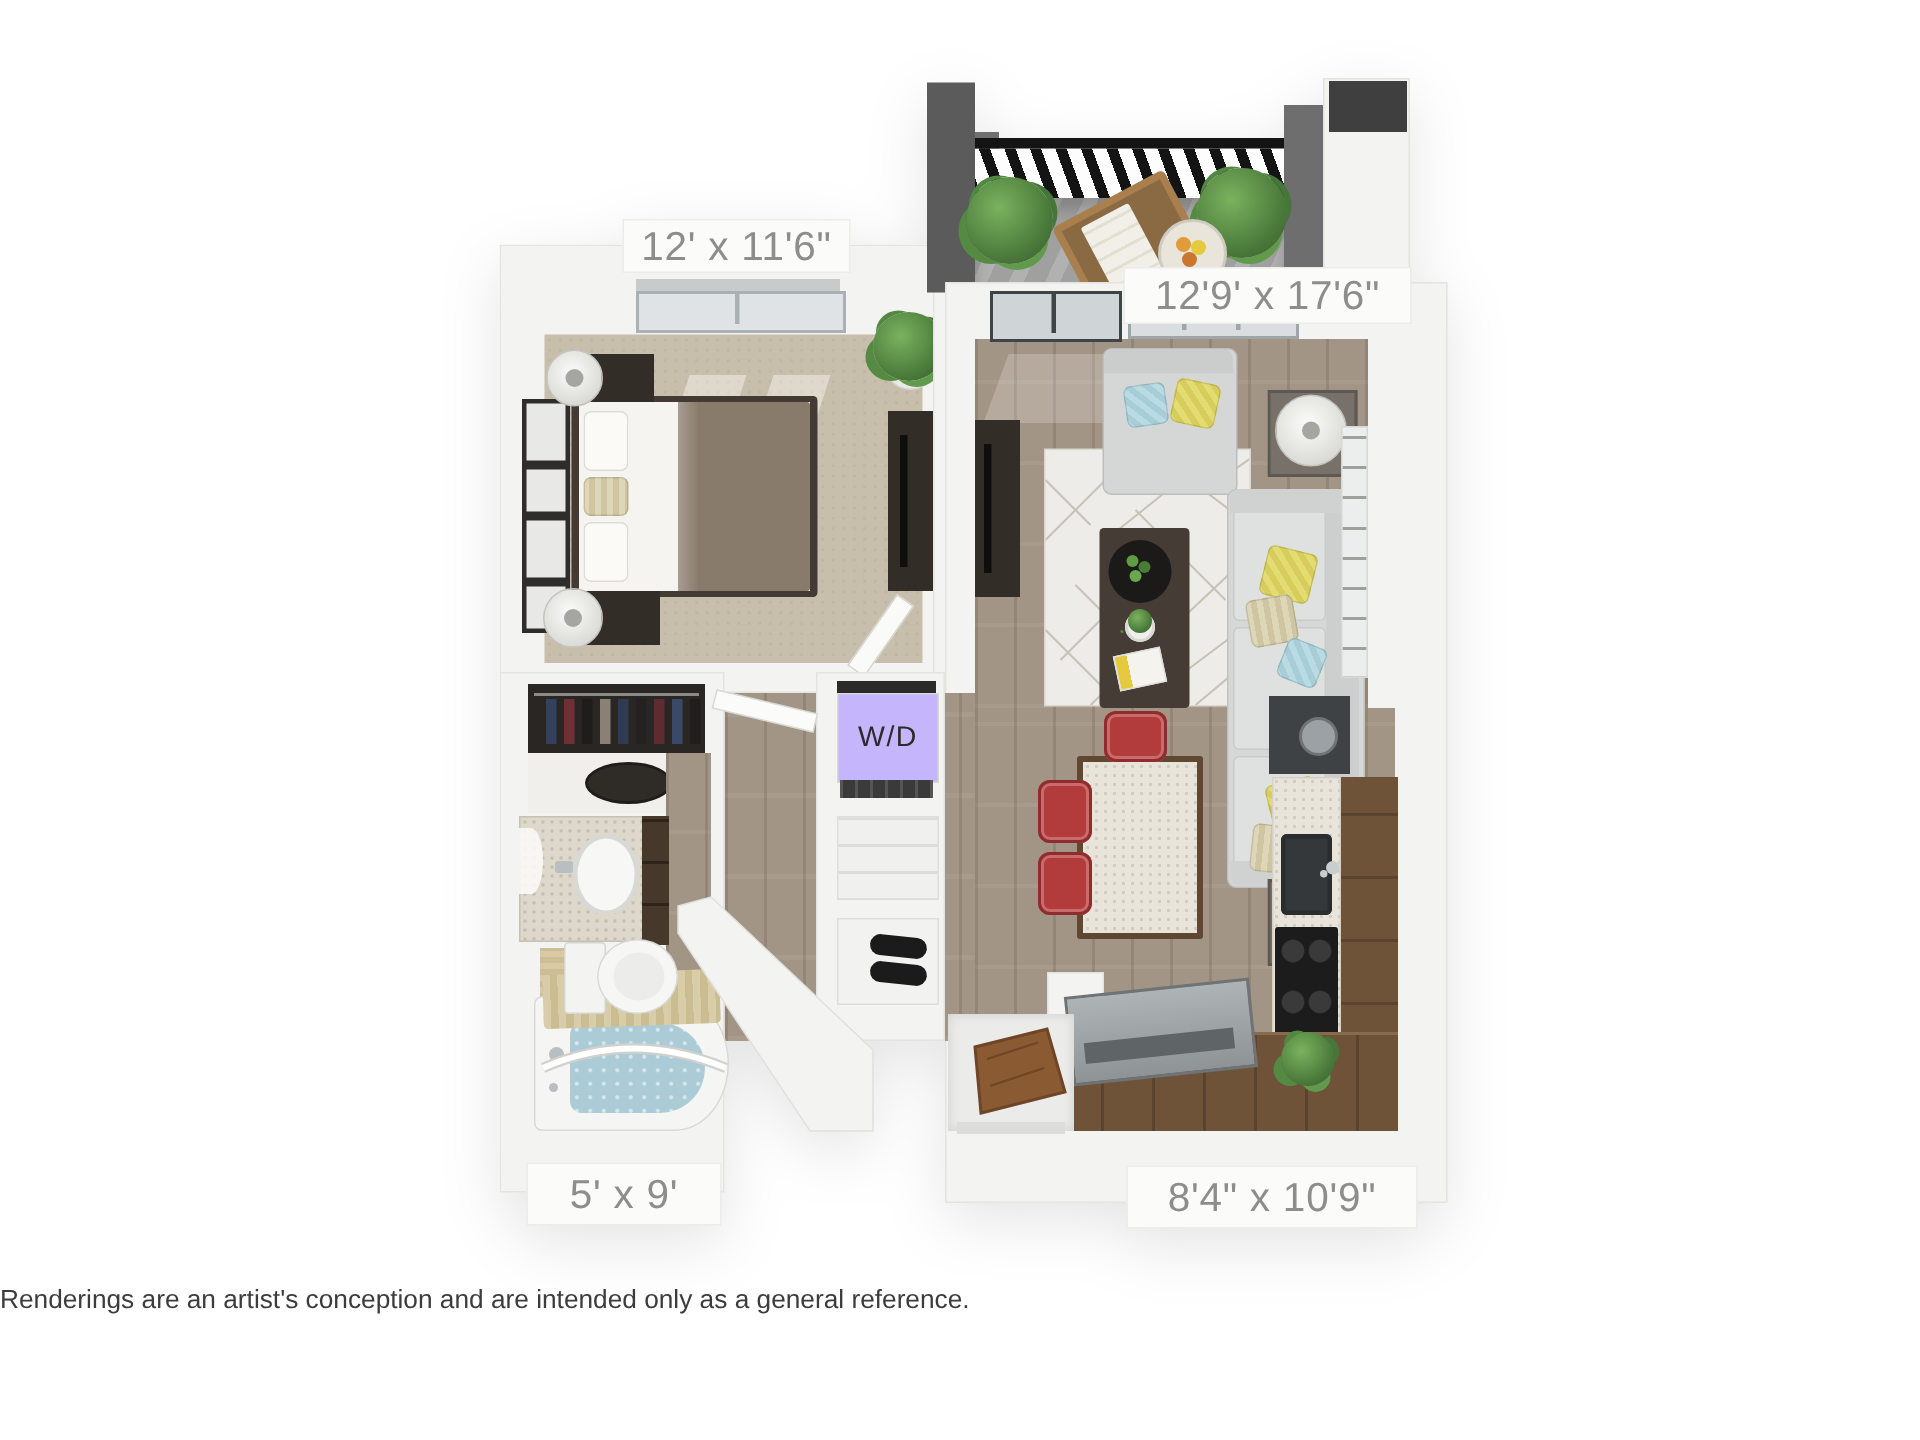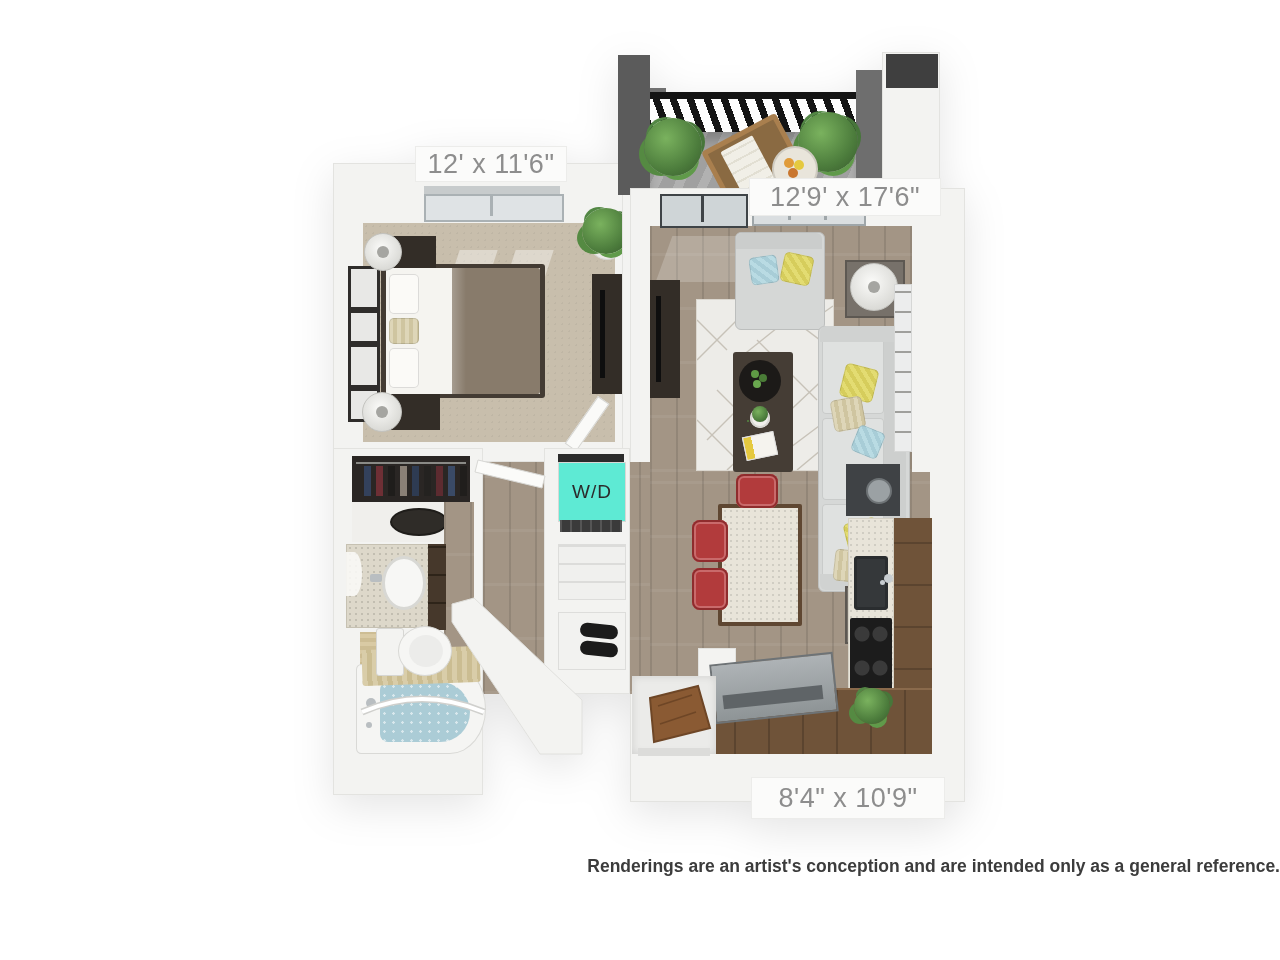--- a/index.html
+++ b/index.html
@@ -23,22 +23,22 @@
   .pb{background:repeating-linear-gradient(45deg,#b9dbe3 0 4px,#a8cdd7 4px 8px);}
   .pt{background:repeating-linear-gradient(90deg,#ded6b8 0 4px,#cfc5a0 4px 8px);}
   .lamp{border-radius:50%;background:radial-gradient(circle at 45% 40%,#fbfbf9,#d9d9d5 75%);border:1px solid #c3c3bf;}
   .lamp:after{content:"";position:absolute;left:50%;top:50%;width:12px;height:12px;margin:-6px 0 0 -6px;border-radius:50%;background:#a5a5a1;}
   .plant{border-radius:50%;background:radial-gradient(circle at 38% 35%,#7ab25e,#4c7c3c 62%,#37592c);}
   .plant:before{content:"";position:absolute;inset:0;border-radius:50%;
      box-shadow:-12px 7px 0 -7px #558a42,11px -5px 0 -8px #47763a,5px 12px 0 -8px #609a4a,-7px -10px 0 -9px #528744;}
   .stool{background:#b23b3c;border-radius:8px;box-shadow:inset 0 0 0 2px #8f2c2d,inset 0 0 0 4px #c96a6b;}
   .sofa-cushion{background:#dfe1e0;border-radius:4px;box-shadow:inset 0 0 0 1px #c9cbca;}
   .label-wd{display:flex;align-items:center;justify-content:center;color:#2b2b2b;font-size:19px;letter-spacing:1px;}
-  #disclaimer{position:absolute;left:0;top:852px;width:1280px;text-align:right;color:#3c3c3c;
-      font-size:17.5px;line-height:29px;font-weight:bold;}
+  #disclaimer{position:absolute;left:0;top:852px;width:1280px;text-align:left;color:#3c3c3c;
+      font-size:17.5px;line-height:29px;}
   svg{display:block;}
 </style>
 </head>
 <body>
 
 <div id="canvas">
  <div id="plan">
 
   <div class="a wall" style="left:333px;top:163px;width:315px;height:299px;"></div>
   <div class="a carpet" style="left:363px;top:223px;width:252px;height:219px;"></div>
@@ -159,21 +159,21 @@
   <div class="a" style="left:712px;top:658px;width:120px;height:56px;transform:rotate(-6deg);background:linear-gradient(#aeb3b6,#8e9496);border:2px solid #6e7376;">
     <div class="a" style="left:8px;top:30px;width:100px;height:14px;background:#5f6467;"></div>
   </div>
   <div class="a plant" style="left:854px;top:688px;width:36px;height:36px;"></div>
 
   <div class="a" style="left:632px;top:676px;width:84px;height:78px;background:#ebebe9;box-shadow:inset 0 0 8px rgba(0,0,0,.12);"></div>
   <div class="a" style="left:638px;top:748px;width:72px;height:8px;background:#dcdcda;"></div>
 
   <div class="a wall" style="left:544px;top:448px;width:86px;height:246px;"></div>
   <div class="a" style="left:558px;top:454px;width:66px;height:14px;background:#2b2b2b;"></div>
-  <div class="a label-wd" style="left:558px;top:462px;width:66px;height:58px;background:#5eead4;border:1px solid #d8d8d5;">
+  <div class="a label-wd" style="left:558px;top:462px;width:66px;height:58px;background:#c4b5fd;border:1px solid #d8d8d5;">
     <span>W/D</span>
   </div>
   <div class="a" style="left:560px;top:520px;width:62px;height:12px;background:#3a3a3a;background-image:repeating-linear-gradient(90deg,#555 0 2px,transparent 2px 10px);"></div>
   <div class="a" style="left:558px;top:544px;width:66px;height:54px;background:#f0f0ee;border:1px solid #dddddb;background-image:repeating-linear-gradient(0deg,transparent 0 16px,#dcdcda 16px 18px);"></div>
   <div class="a" style="left:558px;top:612px;width:66px;height:56px;background:#f2f2f0;border:1px solid #dddddb;"></div>
   <div class="a" style="left:580px;top:624px;width:38px;height:14px;background:#1b1b1b;border-radius:7px;transform:rotate(6deg);"></div>
   <div class="a" style="left:580px;top:642px;width:38px;height:14px;background:#1b1b1b;border-radius:7px;transform:rotate(6deg);"></div>
 
   <div class="a wall" style="left:333px;top:448px;width:150px;height:347px;"></div>
   <div class="a" style="left:352px;top:456px;width:118px;height:46px;background:#2a2624;">
@@ -197,20 +197,23 @@
     <div class="a" style="left:10px;top:8px;width:34px;height:32px;border-radius:50%;background:#ececea;"></div>
   </div>
   <div class="a" style="left:366px;top:698px;width:10px;height:10px;border-radius:50%;background:#b9bec1;box-shadow:-2px 22px 0 -2px #b9bec1;"></div>
 
   <div class="a tab" style="left:416px;top:147px;width:150px;height:34px;">
     <span>12' x 11'6"</span>
   </div>
   <div class="a tab" style="left:750px;top:179px;width:190px;height:36px;">
     <span>12'9' x 17'6"</span>
   </div>
+  <div class="a tab" style="left:352px;top:776px;width:128px;height:40px;">
+    <span>5' x 9'</span>
+  </div>
   <div class="a tab" style="left:752px;top:778px;width:192px;height:40px;">
     <span>8'4" x 10'9"</span>
   </div>
 
   <svg class="a" style="left:0;top:0;" width="1280" height="960" viewBox="0 0 1280 960">
     <polygon points="452,604 474,598 582,700 582,754 540,754 452,622" fill="#f3f3f1" stroke="#e0e0dd"></polygon>
     <polygon points="478,460 545,476 542,488 475,472" fill="#fbfbf9" stroke="#d8d8d5"></polygon>
     <g>
       <polygon points="654,742 650,698 698,686 710,728" fill="#8a5a33" stroke="#6e4626" stroke-width="2"></polygon>
       <path d="M660,724 L696,712 M658,706 L692,695" stroke="#6e4626" stroke-width="1.5" fill="none"></path>

